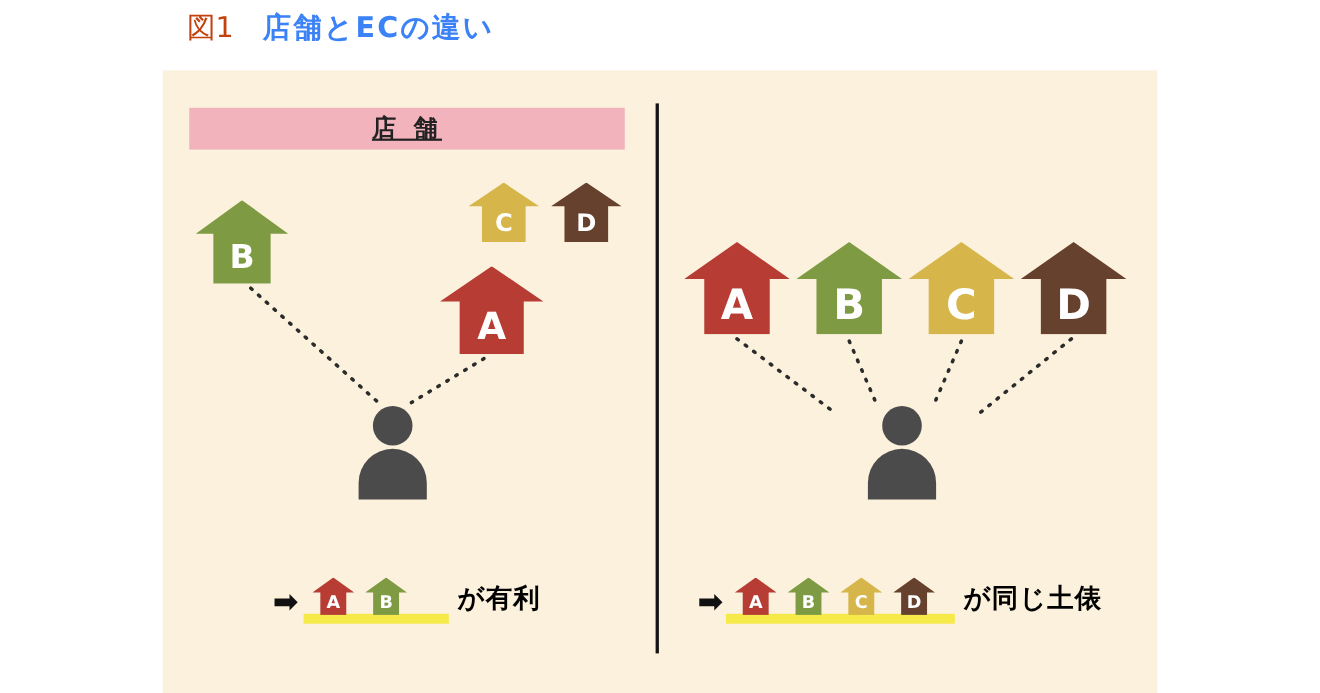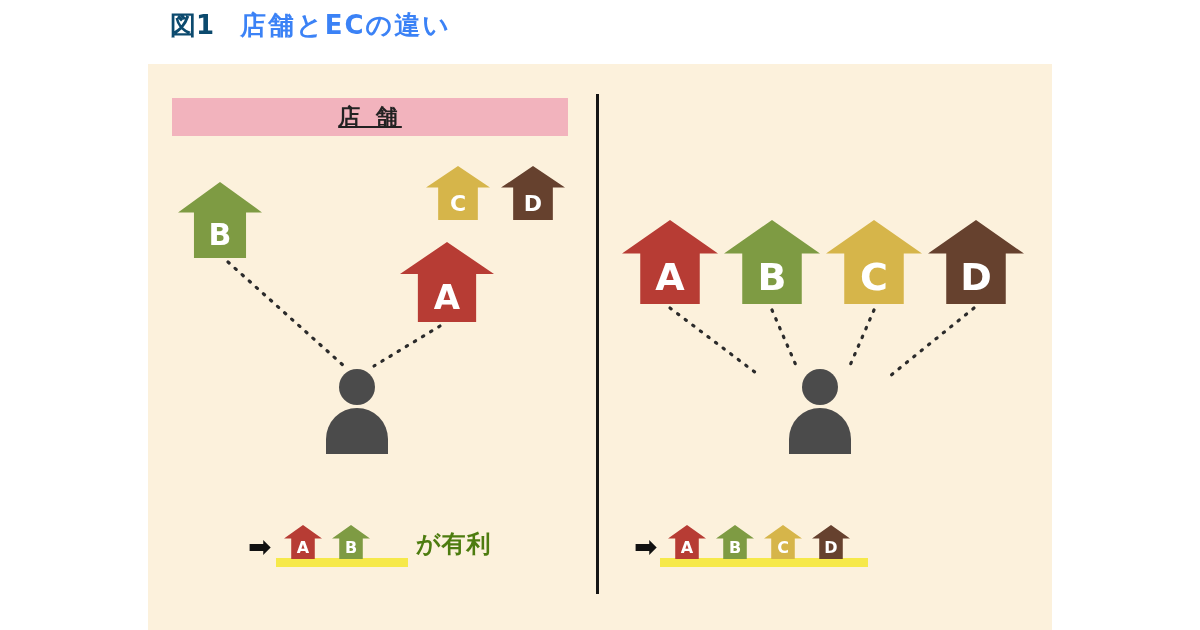--- a/index.html
+++ b/index.html
@@ -6,21 +6,21 @@
   html,body { width:1200px; height:630px; }
   body {
     background:#ffffff;
     font-family:"DejaVu Sans","Liberation Sans",sans-serif;
     position:relative;
     overflow:hidden;
   }
   .canvas { position:absolute; left:0; top:0; width:1200px; height:630px; }
 
   .title-row { position:absolute; left:170px; top:8px; display:flex; gap:26px; align-items:baseline; }
-  .fig-label { color:#0c4a6e; font-size:26px; font-weight:bold; }
+  .fig-label { color:#c2410c; font-size:26px; font-weight:normal; }
   .fig-title { color:#3b82f6; font-size:26px; font-weight:bold; letter-spacing:2px; }
 
   .panel { position:absolute; left:148px; top:64px; width:904px; height:566px; background:#fcf1dc; }
 
   .col-header {
     position:absolute; top:34px; height:38px; width:396px;
     display:flex; align-items:center; justify-content:center;
     font-size:22px; font-weight:bold; color:#222;
   }
   .store-header { left:24px; background:#f2b3bd; letter-spacing:4px;text-decoration:underline; }
@@ -65,21 +65,21 @@
   .arrow-icon { position:absolute; font-size:28px; font-weight:bold; color:#111; top:466px; }
   .arrow-store { left:100px; } .arrow-ec { left:486px; }
 
   .highlight-bar { position:absolute; height:9px; background:#f6e94a; top:494px; }
   .bar-store { left:128px; width:132px; }
   .bar-ec    { left:512px; width:208px; }
 
   .mh-store-a { left:136px; } .mh-store-b { left:184px; }
   .mh-ec-a { left:520px; } .mh-ec-b { left:568px; } .mh-ec-c { left:616px; } .mh-ec-d { left:664px; }
 
-  .result-text { position:absolute; font-size:24px; font-weight:bold; color:#4d7c0f; top:464px; letter-spacing:1px; }
+  .result-text { position:absolute; font-size:24px; font-weight:bold; color:#000000; top:464px; letter-spacing:1px; }
   .rt-store { left:268px; } .rt-ec { left:728px; }
 </style>
 </head>
 <body>
 
 <div class="canvas">
 
   <div class="title-row">
     <span class="fig-label">図1</span>
     <span class="fig-title">店舗とECの違い</span>
@@ -154,15 +154,16 @@
     </div>
     <div class="house house-green mini-house mh-ec-b">
       <span>B</span>
     </div>
     <div class="house house-yellow mini-house mh-ec-c">
       <span>C</span>
     </div>
     <div class="house house-brown mini-house mh-ec-d">
       <span>D</span>
     </div>
+    <div class="result-text rt-ec">が同じ土俵</div>
 
   </div>
 </div>
 
 </body></html>

